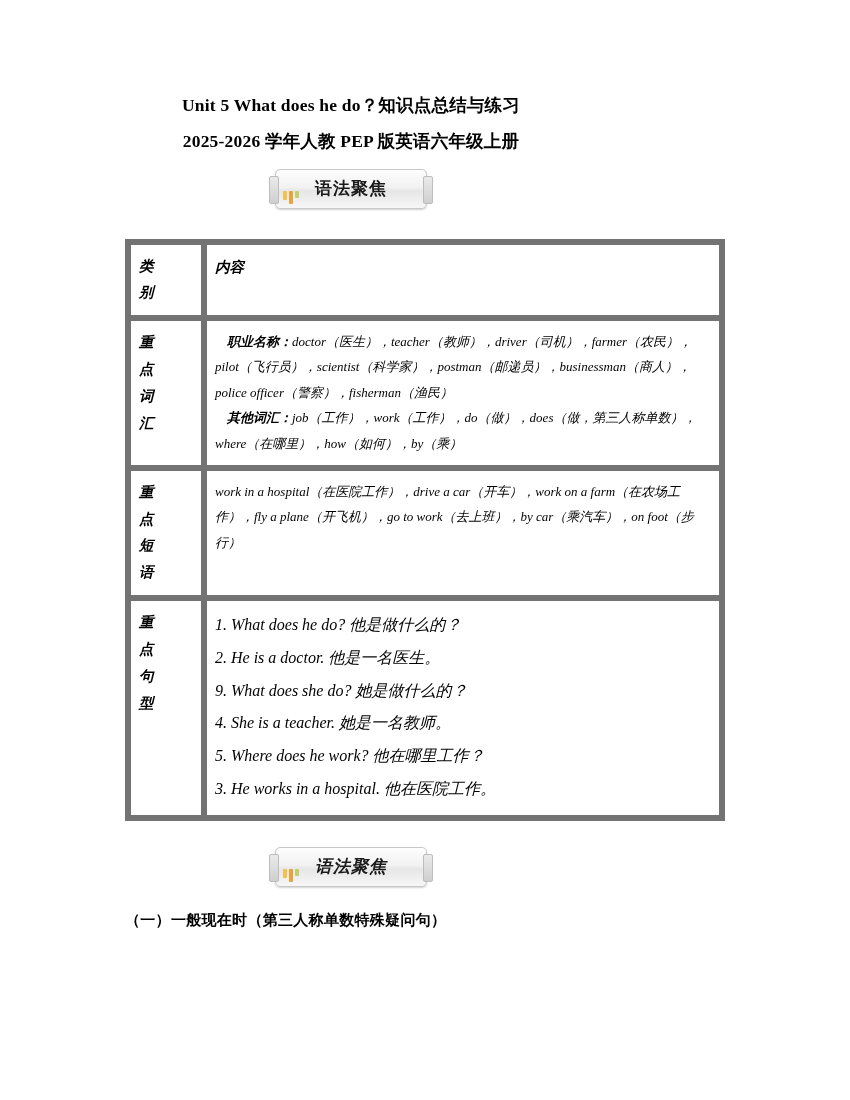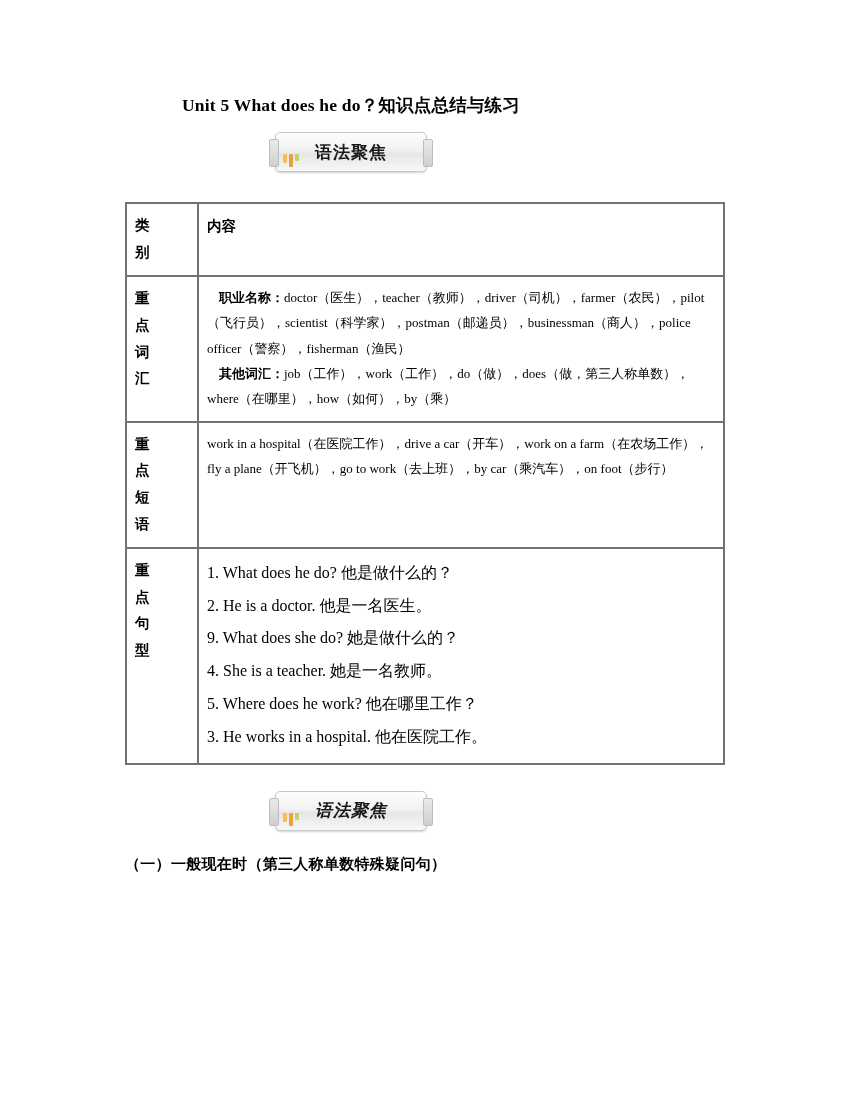--- a/index.html
+++ b/index.html
@@ -100,23 +100,24 @@
   .deco-c { height: 7px;  background: #bcd36a; }
 
   
   table.kb {
     width: 600px;
     margin: 30px auto 0 auto;
     border-collapse: collapse;
     table-layout: fixed;
   }
   table.kb td {
-    border: 2px solid #737373;
+    border: 6px solid #737373;
     vertical-align: top;
     padding: 8px 8px 9px 8px;
+    font-style: italic;
   }
   td.col-cat {
     width: 54px;
   }
   .cat-text {
     font-family: "Liberation Serif", serif;
     font-size: 14.5px;
     font-weight: bold;
     line-height: 1.85;
     writing-mode: horizontal-tb;
@@ -157,20 +158,21 @@
     font-style: italic;
   }
 </style>
 </head>
 <body>
 
 <div class="page">
 
   <div class="title-block">
     <div class="doc-title">Unit 5 What does he do？知识点总结与练习</div>
+    <div class="doc-subtitle">2025-2026 学年人教 PEP 版英语六年级上册</div>
   </div>
 
   <div class="banner-wrap">
     <div class="banner">
       <span class="banner-deco">
         <span class="deco-bar deco-a"></span>
         <span class="deco-bar deco-b"></span>
         <span class="deco-bar deco-c"></span>
       </span>
       <span class="banner-text">语法聚焦</span>

